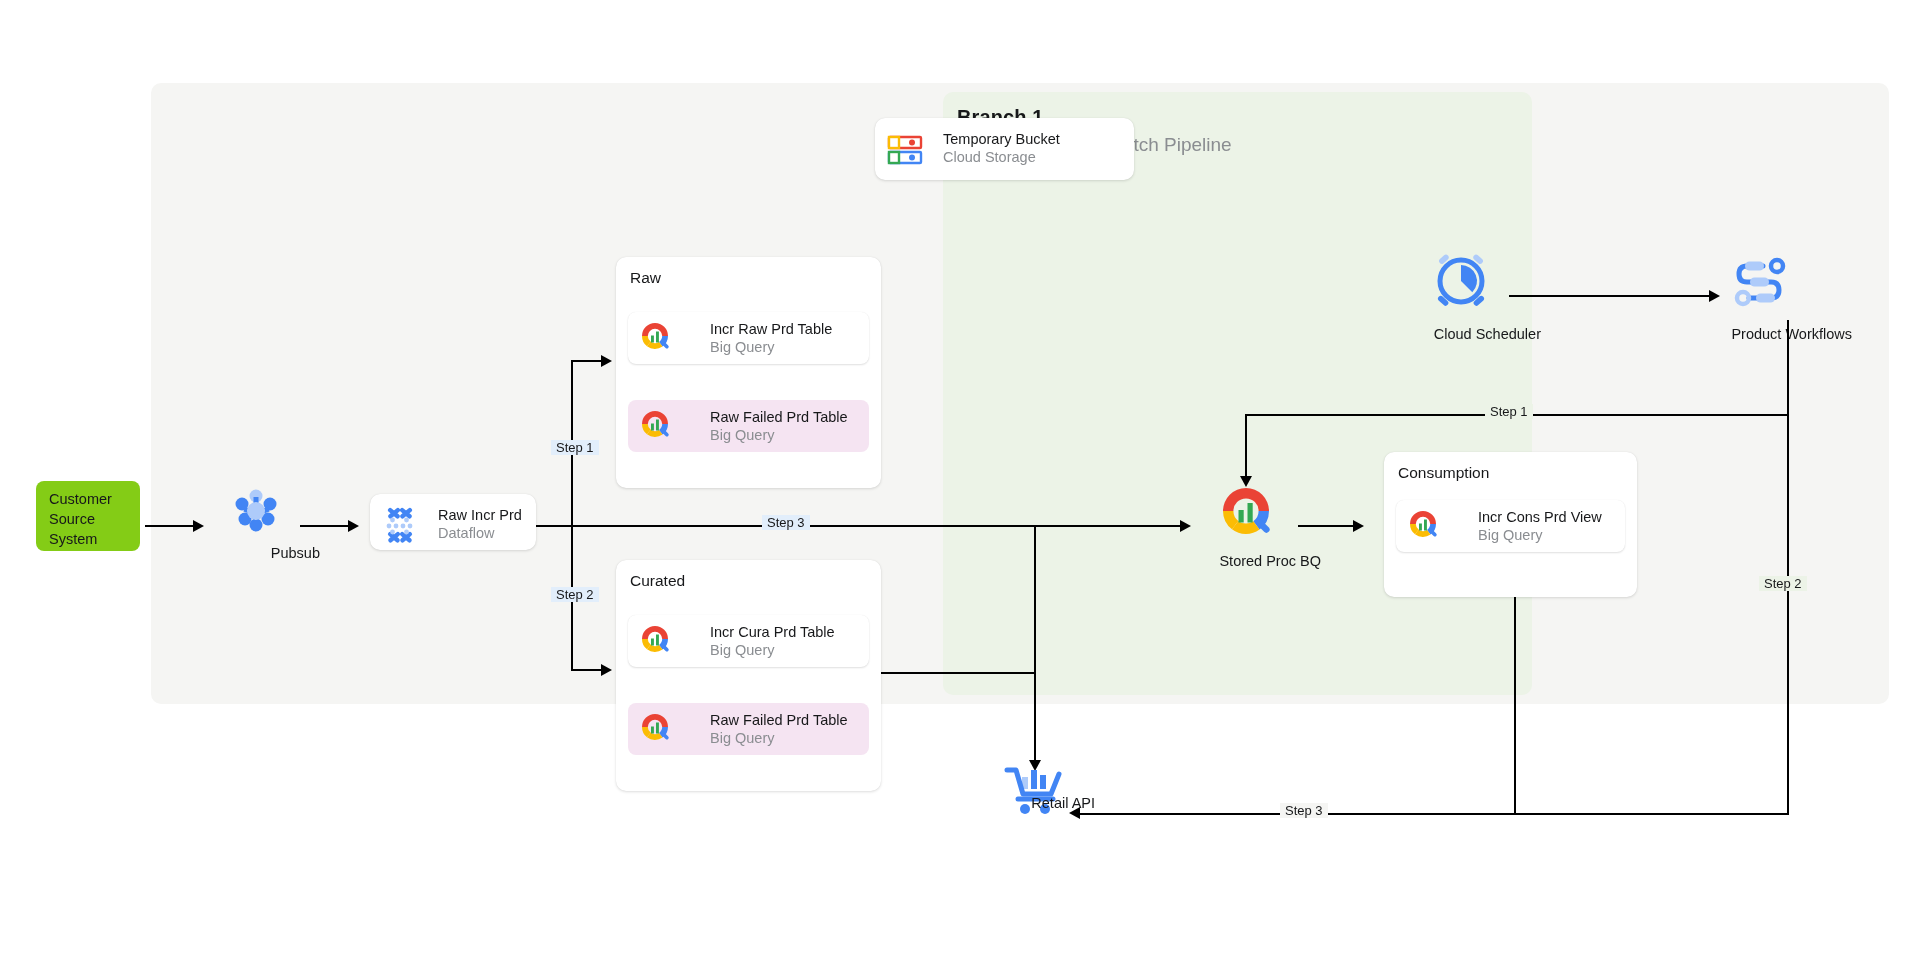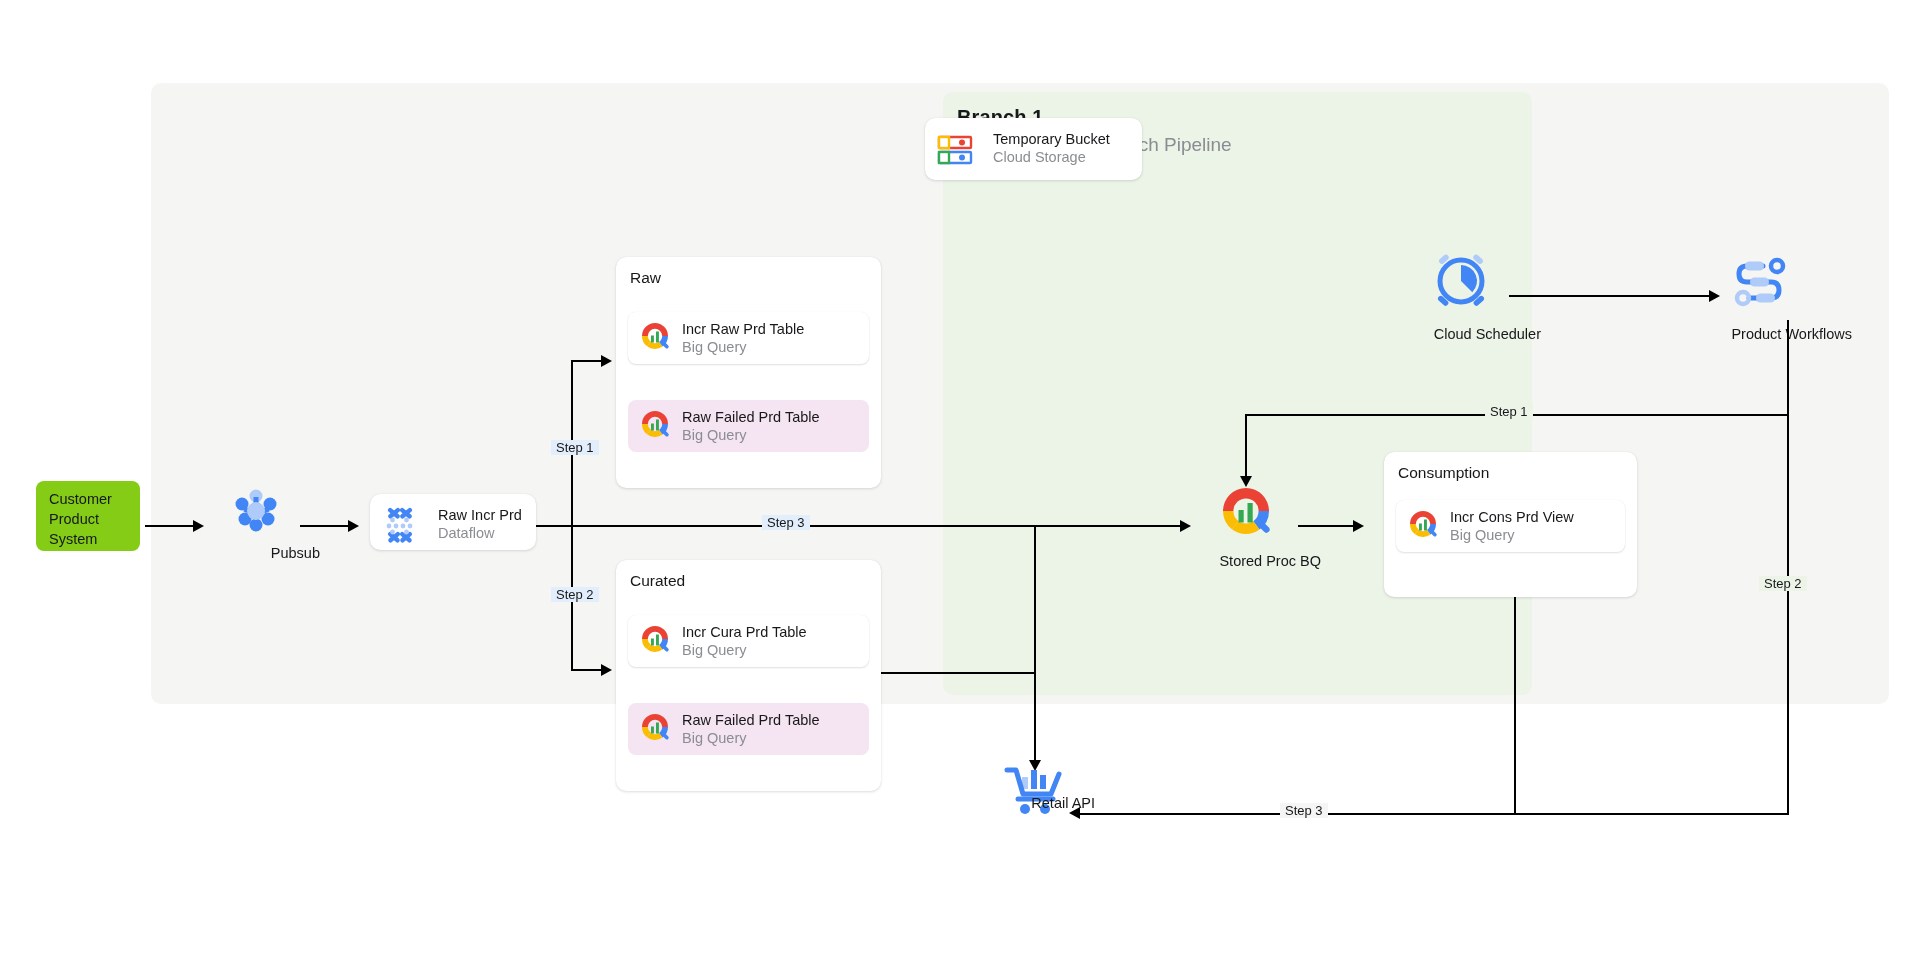--- a/index.html
+++ b/index.html
@@ -46,20 +46,21 @@
     position: absolute; left: 14px; top: 12px;
     font-size: 15.5px; color: #17181a; white-space: nowrap;
   }
 
   .row {
     position: absolute; left: 12px;
     height: 52px; border-radius: 8px;
     display: flex; align-items: center; padding-left: 10px;
     background: #ffffff;
     box-shadow: 0 1px 2px rgba(0,0,0,.12), 0 0 1px rgba(0,0,0,.08);
+    gap: 28px;
   }
   .row.pink { background: #f5e4f2; box-shadow: none; }
   .row-texts { display: flex; flex-direction: column; justify-content: center; margin-left: 10px; }
   .row-title { font-size: 14.5px; color: #17181a; line-height: 18px; white-space: nowrap; }
   .row-sub   { font-size: 14.5px; color: #8a8d91; line-height: 18px; white-space: nowrap; }
 
   .node-label {
     position: absolute; font-size: 14.5px; color: #17181a;
     white-space: nowrap; text-align: right;
   }
@@ -99,21 +100,21 @@
   <div class="frame"></div>
 
 
   <div class="branch branch-1">
     <div class="branch-title">Branch 1</div>
     <div class="branch-sub">Product Ingestion Batch Pipeline</div>
   </div>
 
   <div class="source-box">
     <div class="source-line">Customer</div>
-    <div class="source-line">Product</div>
+    <div class="source-line">Source</div>
     <div class="source-line">System</div>
   </div>
 
   <div class="ln hln" style="left:145px; top:525px; width:48px;"></div>
   <div class="arrow arrow-r" style="left:193px; top:520px;"></div>
 
   <div class="icon-node" style="left:228px; top:478px; width:56px; height:56px;">
     <svg width="56" height="56" viewBox="0 0 56 56">
       <circle cx="28" cy="18" r="6.5" fill="#aecbfa"></circle>
       <circle cx="14" cy="26" r="6.5" fill="#4285f4"></circle>
@@ -258,21 +259,21 @@
   <div class="step-label on-line" style="left:551px; top:587px;">Step 2</div>
 
   <div class="ln hln" style="left:536px; top:525px; width:644px;"></div>
   <div class="arrow arrow-r" style="left:1180px; top:520px;"></div>
   <div class="step-label on-line" style="left:762px; top:515px;">Step 3</div>
 
   <div class="ln hln" style="left:881px; top:672px; width:155px;"></div>
   <div class="vln ln" style="left:1034px; top:525px; height:235px;"></div>
   <div class="arrow arrow-d" style="left:1029px; top:760px;"></div>
 
-  <div class="card" style="left:925px; top:118px; width:217px; height:62px;">
+  <div class="card" style="left:875px; top:118px; width:259px; height:62px;">
     <div style="position:absolute; left:12px; top:14px; width:36px; height:36px;">
       <svg width="36" height="36" viewBox="0 0 36 36">
         <rect x="2" y="5" width="32" height="11" rx="1" fill="#fff" stroke="#ea4335" stroke-width="2.4"></rect>
         <rect x="2" y="5" width="10" height="11" fill="#fff" stroke="#fbbc04" stroke-width="2.4"></rect>
         <circle cx="25" cy="10.5" r="3" fill="#ea4335"></circle>
         <rect x="2" y="20" width="32" height="11" rx="1" fill="#fff" stroke="#4285f4" stroke-width="2.4"></rect>
         <rect x="2" y="20" width="10" height="11" fill="#fff" stroke="#34a853" stroke-width="2.4"></rect>
         <circle cx="25" cy="25.5" r="3" fill="#4285f4"></circle>
       </svg>
     </div>

